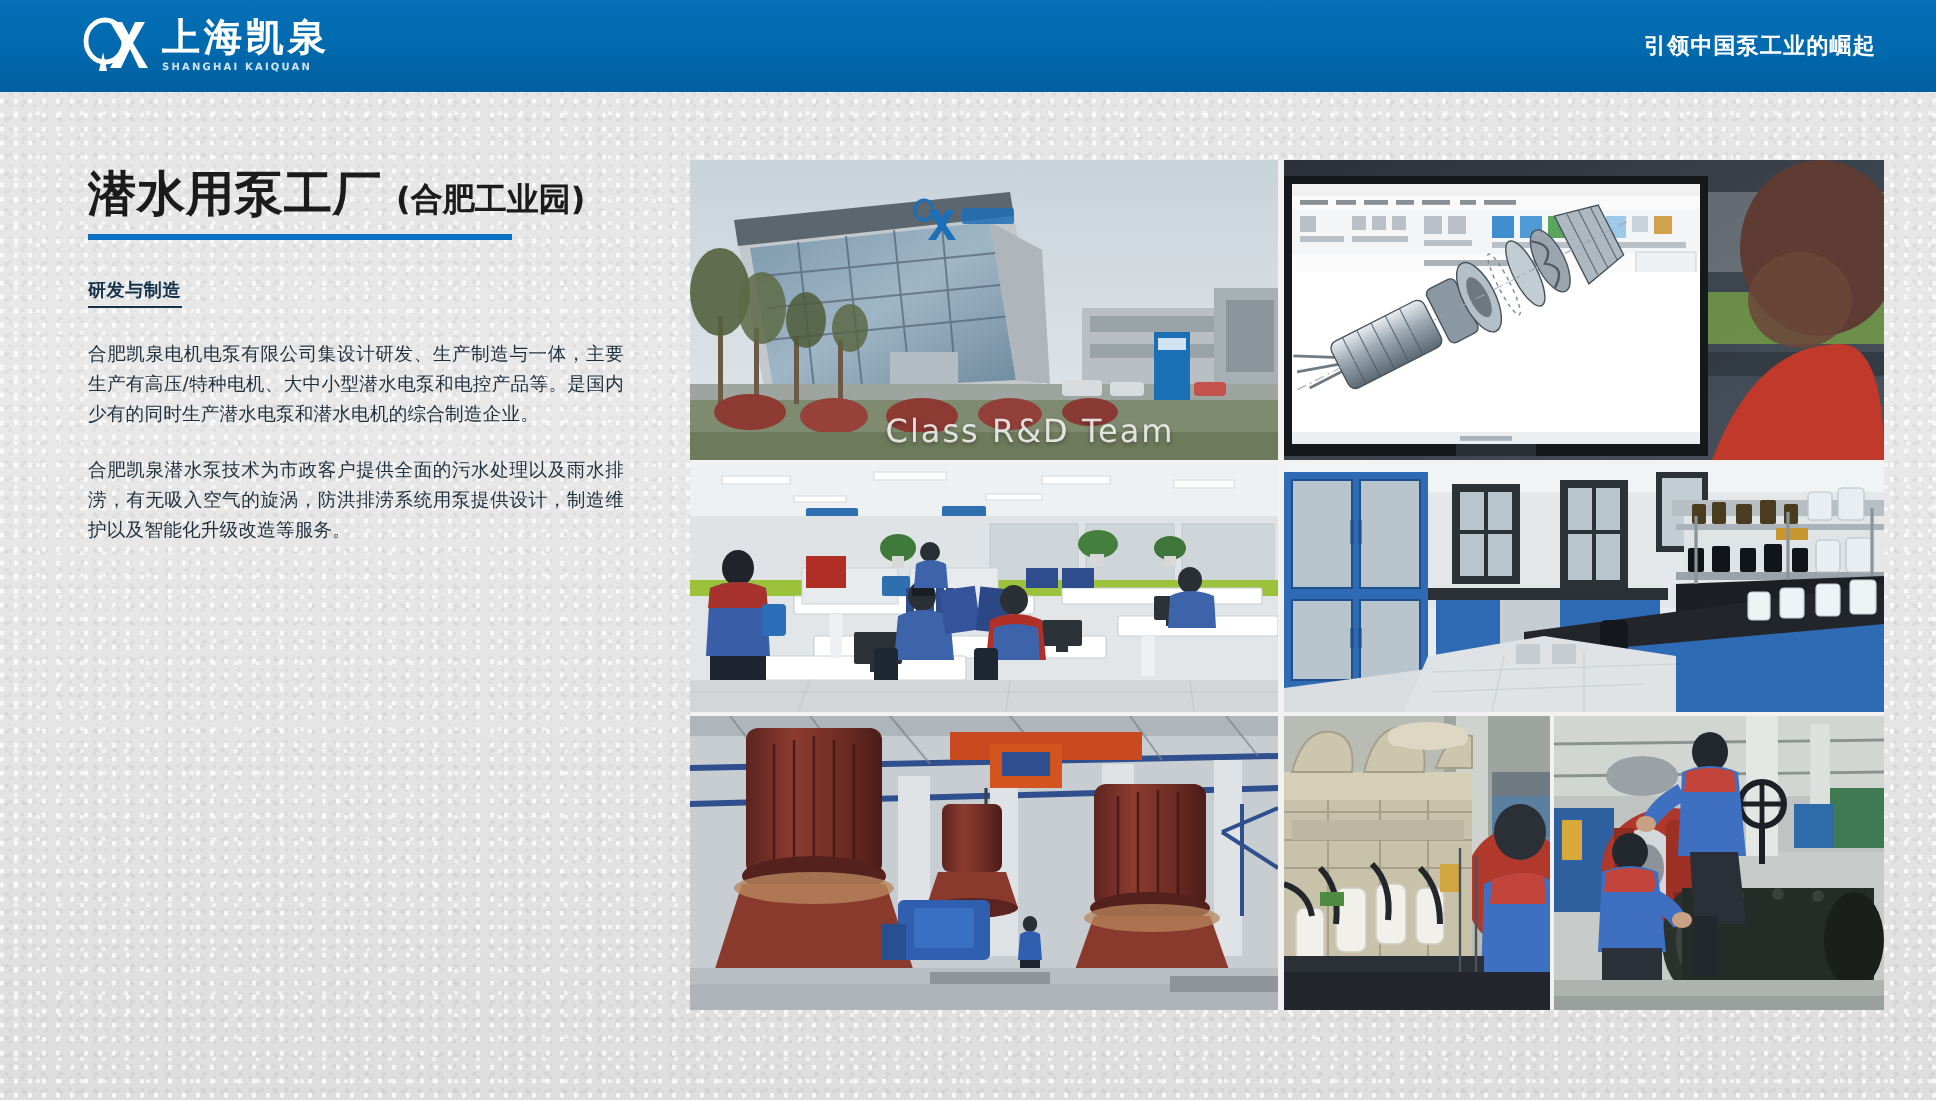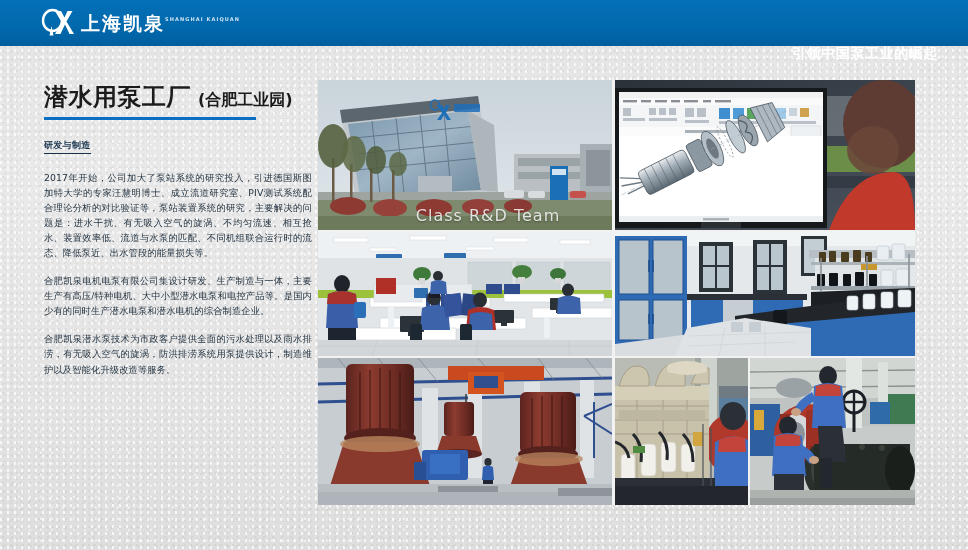--- a/index.html
+++ b/index.html
@@ -29,24 +29,24 @@
   .logo-wrap { display:flex; align-items:center; margin-left:40px; gap:7px; }
   .logo-mark { width:34px; height:30px; display:block; }
   .logo-cn {
     color:#ffffff; font-size:19px; font-weight:700; letter-spacing:2px;
     line-height:1; font-family:"DejaVu Sans","Liberation Sans",sans-serif;
   }
   .logo-en {
     color:#cfe4f3; font-size:5px; letter-spacing:1.1px; line-height:1;
     margin-top:3px; font-weight:700;
   }
-  .logo-text-col { display:flex; justify-content:center; }
+  .logo-text-col { display:flex; flex-direction:column; justify-content:center; }
   .header-slogan {
     position:absolute; right:30px; top:50%; transform:translateY(-50%);
-    color:#ffffff; font-size:14px; letter-spacing:.6px; font-weight:700;margin-top:31px;
+    color:#ffffff; font-size:11px; letter-spacing:.6px; font-weight:700;
   }
 
   
   .left-col { position:absolute; left:44px; top:84px; width:268px; }
   .title-row { display:flex; align-items:baseline; gap:7px; }
   .title-main {
     font-size:24px; font-weight:700; color:#1b1b1b; letter-spacing:.5px;
     line-height:1.1;
   }
   .title-sub { font-size:16px; font-weight:700; color:#1b1b1b; }
@@ -59,21 +59,21 @@
     padding-bottom:1px; margin-bottom:16px; letter-spacing:.3px;
   }
   .para {
     font-size:9.3px; line-height:1.62; color:#1f2f3d; text-align:justify;
     letter-spacing:.1px; margin-bottom:13px;
   }
   .para:last-child { margin-bottom:0; }
 
   
   .collage {
-    position:absolute; left:318px; top:80px; width:597px; height:425px;
+    position:absolute; left:345px; top:80px; width:597px; height:425px;
     display:grid;
     grid-template-columns:294px 1px 302px;
     grid-template-rows:150px 2px 124px 2px 147px;
     background:#f2f2f2;
   }
 
   
   .ph { position:absolute; overflow:hidden; }
   #photo-building { left:0;   top:0;   width:294px; height:150px; }
   #photo-cad      { left:297px; top:0; width:300px; height:150px; }
@@ -113,21 +113,20 @@
 
   <div class="left-col">
     <div class="title-row">
       <span class="title-main">潜水用泵工厂</span>
       <span class="title-sub">(合肥工业园)</span>
     </div>
     <div class="title-rule"></div>
 
     <div><span class="sec-head">研发与制造</span></div>
 
-    <p class="para">2017年开始，公司加大了泵站系统的研究投入，引进德国斯图加特大学的专家汪慧明博士、成立流道研究室、PIV测试系统配合理论分析的对比验证等，泵站装置系统的研究，主要解决的问题是：进水干扰、有无吸入空气的旋涡、不均匀流速、相互抢水、装置效率低、流道与水泵的匹配、不同机组联合运行时的流态、降低泵近、出水管段的能量损失等。</p>
     <p class="para">合肥凯泉电机电泵有限公司集设计研发、生产制造与一体，主要生产有高压/特种电机、大中小型潜水电泵和电控产品等。是国内少有的同时生产潜水电泵和潜水电机的综合制造企业。</p>
     <p class="para">合肥凯泉潜水泵技术为市政客户提供全面的污水处理以及雨水排涝，有无吸入空气的旋涡，防洪排涝系统用泵提供设计，制造维护以及智能化升级改造等服务。</p>
   </div>
 
   <div class="collage">
 
     <div class="ph" id="photo-building">
       <svg class="scene" viewBox="0 0 294 150" preserveAspectRatio="none">
         <defs>
           <linearGradient id="skyG" x1="0" y1="0" x2="0" y2="1">

